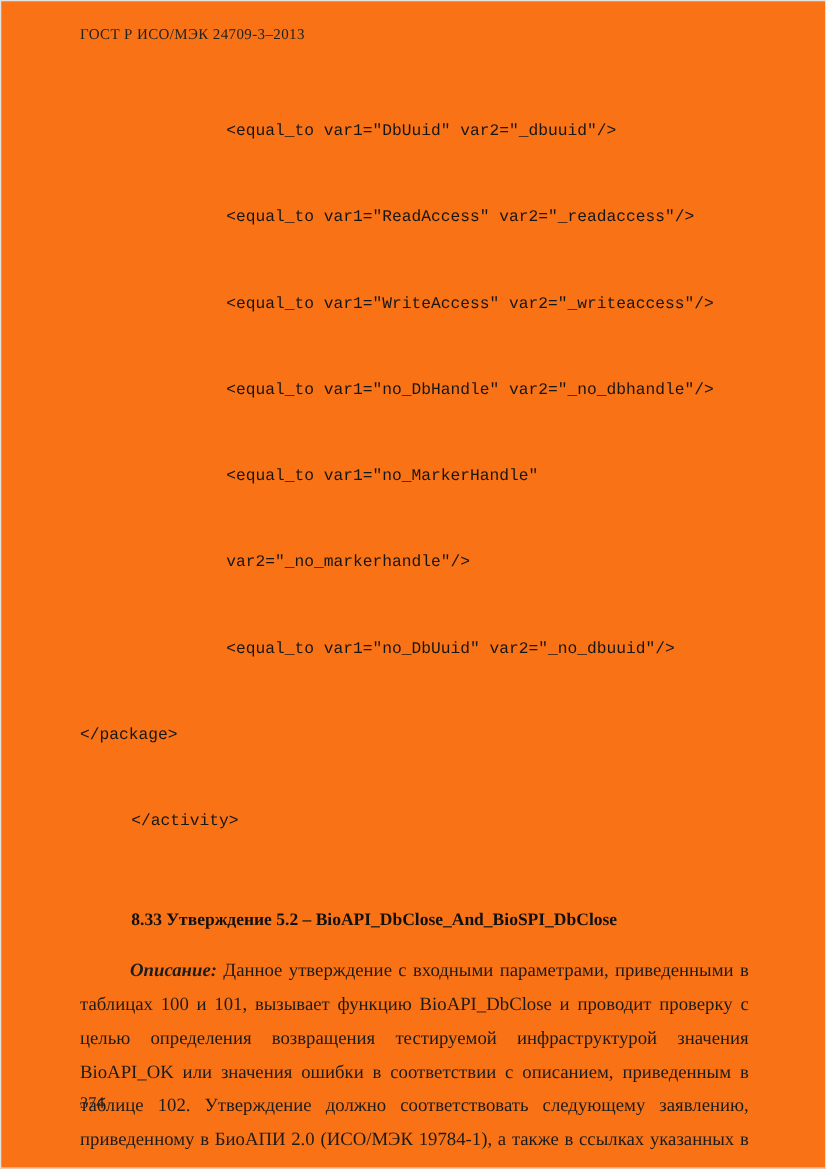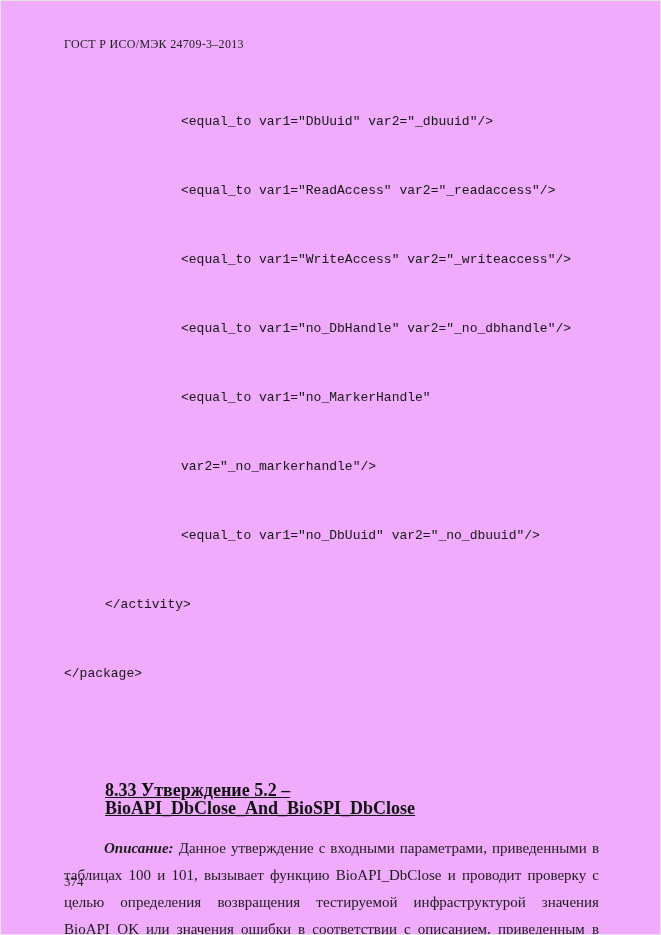--- a/index.html
+++ b/index.html
@@ -5,50 +5,49 @@
   * { margin: 0; padding: 0; box-sizing: border-box; }
   html, body { background: #f4f4f2; }
   body {
     width: 661px; height: 935px;
     position: relative;
     font-family: "Liberation Serif", serif;
     color: #1c1c1c;
   }
   .page {
     position: absolute; inset: 0;
-    background: #f0abfc;
+    background: #f97316;
     border: 1px solid #e3e3e0;
-    padding: 36px 61px 0 63px;
+    padding: 19px 61px 0 63px;
     overflow: hidden;
   }
   .doc-header {
     font-size: 12px;
     letter-spacing: 0.3px;
     color: #222;
   }
   .code-block {
     margin-top: 12px;
     font-family: "Liberation Mono", "DejaVu Sans Mono", monospace;
     font-size: 13px;
     line-height: 23px;
     white-space: pre;
     color: #161616;
   }
   .ind0 { padding-left: 0; }
   .ind1 { padding-left: 41px; }
   .ind2 { padding-left: 80px; }
   .ind3 { padding-left: 117px; }
   .section-heading {
-    margin-top: 50px;
+    margin-top: 14px;
     padding-left: 41px;
-    font-size: 18px;
+    font-size: 14px;
     font-weight: bold;
     line-height: 18px;
     color: #111;
-    text-decoration: underline;
   }
   .para {
     margin-top: 18px;
     font-size: 15px;
     line-height: 27px;
     text-align: justify;
     text-indent: 40px;
   }
   .para .lead-label { font-weight: bold; font-style: italic; }
   .page-number {
@@ -68,22 +67,22 @@
   <div class="doc-header">ГОСТ Р ИСО/МЭК 24709-3–2013</div>
 
   <div class="code-block">
     <div class="code-line ind3">&lt;equal_to var1="DbUuid" var2="_dbuuid"/&gt;</div>
     <div class="code-line ind3">&lt;equal_to var1="ReadAccess" var2="_readaccess"/&gt;</div>
     <div class="code-line ind3">&lt;equal_to var1="WriteAccess" var2="_writeaccess"/&gt;</div>
     <div class="code-line ind3">&lt;equal_to var1="no_DbHandle" var2="_no_dbhandle"/&gt;</div>
     <div class="code-line ind3">&lt;equal_to var1="no_MarkerHandle"</div>
     <div class="code-line ind3">var2="_no_markerhandle"/&gt;</div>
     <div class="code-line ind3">&lt;equal_to var1="no_DbUuid" var2="_no_dbuuid"/&gt;</div>
+    <div class="code-line ind0">&lt;/package&gt;</div>
     <div class="code-line ind1">&lt;/activity&gt;</div>
-    <div class="code-line ind0">&lt;/package&gt;</div>
   </div>
 
   <h2 class="section-heading">8.33 Утверждение 5.2 – BioAPI_DbClose_And_BioSPI_DbClose</h2>
 
   <p class="para"><span class="lead-label">Описание:</span> <span>Данное утверждение с входными параметрами, приведенными в таблицах 100 и 101, вызывает функцию BioAPI_DbClose и проводит проверку с целью определения возвращения тестируемой инфраструктурой значения BioAPI_OK или значения ошибки в соответствии с описанием, приведенным в таблице 102. Утверждение должно соответствовать следующему заявлению, приведенному в  БиоАПИ 2.0 (ИСО/МЭК 19784-1), а также в ссылках указанных в настоящем подразделе.</span></p>
 
   <div class="page-number">374</div>
 
 </div>
 

